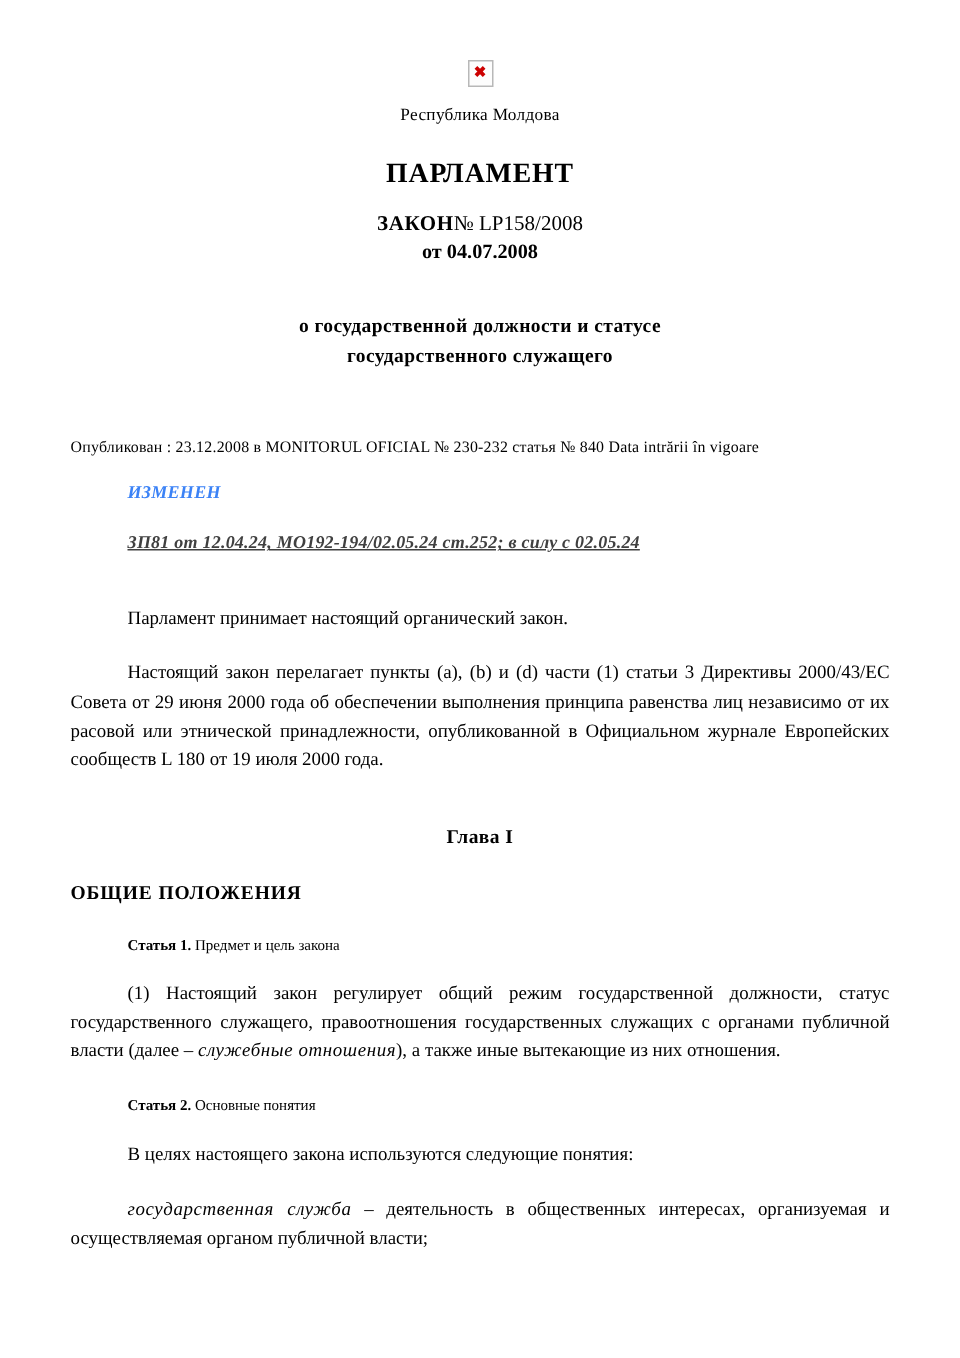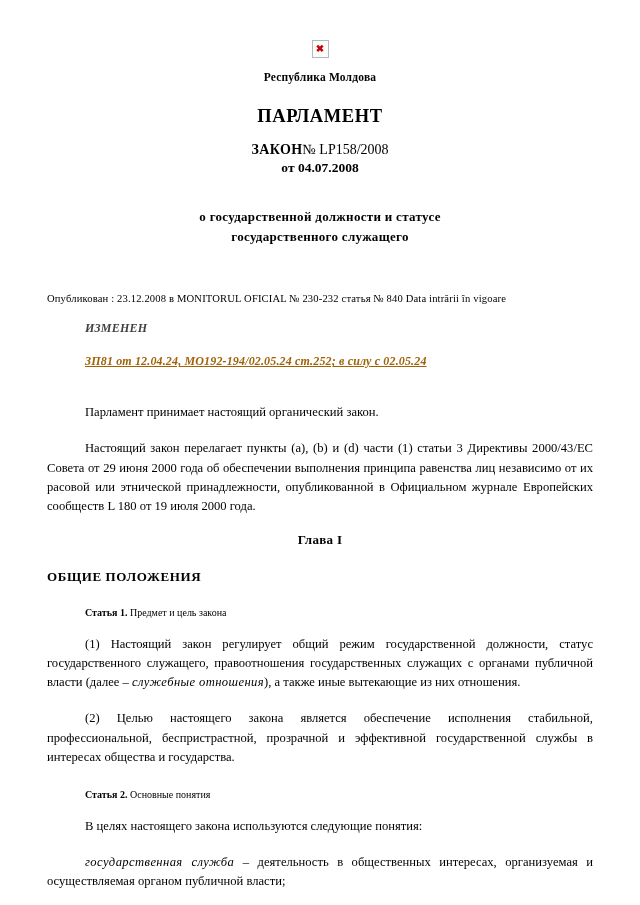--- a/index.html
+++ b/index.html
@@ -44,21 +44,21 @@
     transform: translateY(-50%);
     text-align: center;
     font-family: "Liberation Sans", sans-serif;
     font-size: 10px;
     line-height: 10px;
     font-weight: bold;
     color: #cc0000;
   }
   .republic {
     font-size: 11.5px;
-    font-weight: bold;
+    font-weight: normal;
     letter-spacing: 0.2px;
     margin-top: 7px;
   }
   .parliament {
     font-size: 18.5px;
     font-weight: bold;
     letter-spacing: 0.6px;
     margin-top: 23px;
   }
   .law-line {
@@ -85,31 +85,31 @@
   
   .published {
     font-size: 10.6px;
     margin-top: 46px;
     text-align: left;
     letter-spacing: 0.15px;
   }
   .changed {
     margin-top: 17px;
     margin-left: 38px;
-    color: #404040;
+    color: #3b82f6;
     font-style: italic;
     font-weight: bold;
     font-size: 12px;
     letter-spacing: 0.2px;
   }
   .amend-link {
     display: block;
     margin-top: 18px;
     margin-left: 38px;
-    color: #a16207;
+    color: #404040;
     font-style: italic;
     font-weight: bold;
     font-size: 12px;
     text-decoration: underline;
     letter-spacing: 0.15px;
   }
 
   
   p.body {
     font-size: 12.6px;
@@ -119,21 +119,21 @@
     margin: 17px 0 0 0;
   }
   p.body.first {
     margin-top: 34px;
   }
   .chapter {
     font-size: 13px;
     font-weight: bold;
     text-align: center;
     text-indent: 0;
-    margin-top: 16px;
+    margin-top: 34px;
     letter-spacing: 0.3px;
   }
   .chapter-name {
     font-size: 13px;
     font-weight: bold;
     text-indent: 0;
     margin-top: 21px;
     letter-spacing: 0.6px;
   }
   .article-head {
@@ -197,21 +197,20 @@
   <p class="chapter-name">ОБЩИЕ ПОЛОЖЕНИЯ</p>
 
   <p class="article-head">
     <span class="art-num">Статья 1.</span><span> Предмет и цель закона</span>
   </p>
 
   <p class="body">
     <span>(1) Настоящий закон регулирует общий режим государственной должности, статус государственного служащего, правоотношения государственных служащих с органами публичной власти (далее – </span><em class="inline-term">служебные отношения</em><span>), а также иные вытекающие из них отношения.</span>
   </p>
 
-  <p class="body">(2) Целью настоящего закона является обеспечение исполнения стабильной, профессиональной, беспристрастной, прозрачной и эффективной государственной службы в интересах общества и государства.</p>
 
   <p class="article-head">
     <span class="art-num">Статья 2.</span><span> Основные понятия</span>
   </p>
 
   <p class="body">В целях настоящего закона используются следующие понятия:</p>
 
   <p class="body">
     <em class="term">государственная служба</em><span> – деятельность в общественных интересах, организуемая и осуществляемая органом публичной власти;</span>
   </p>

